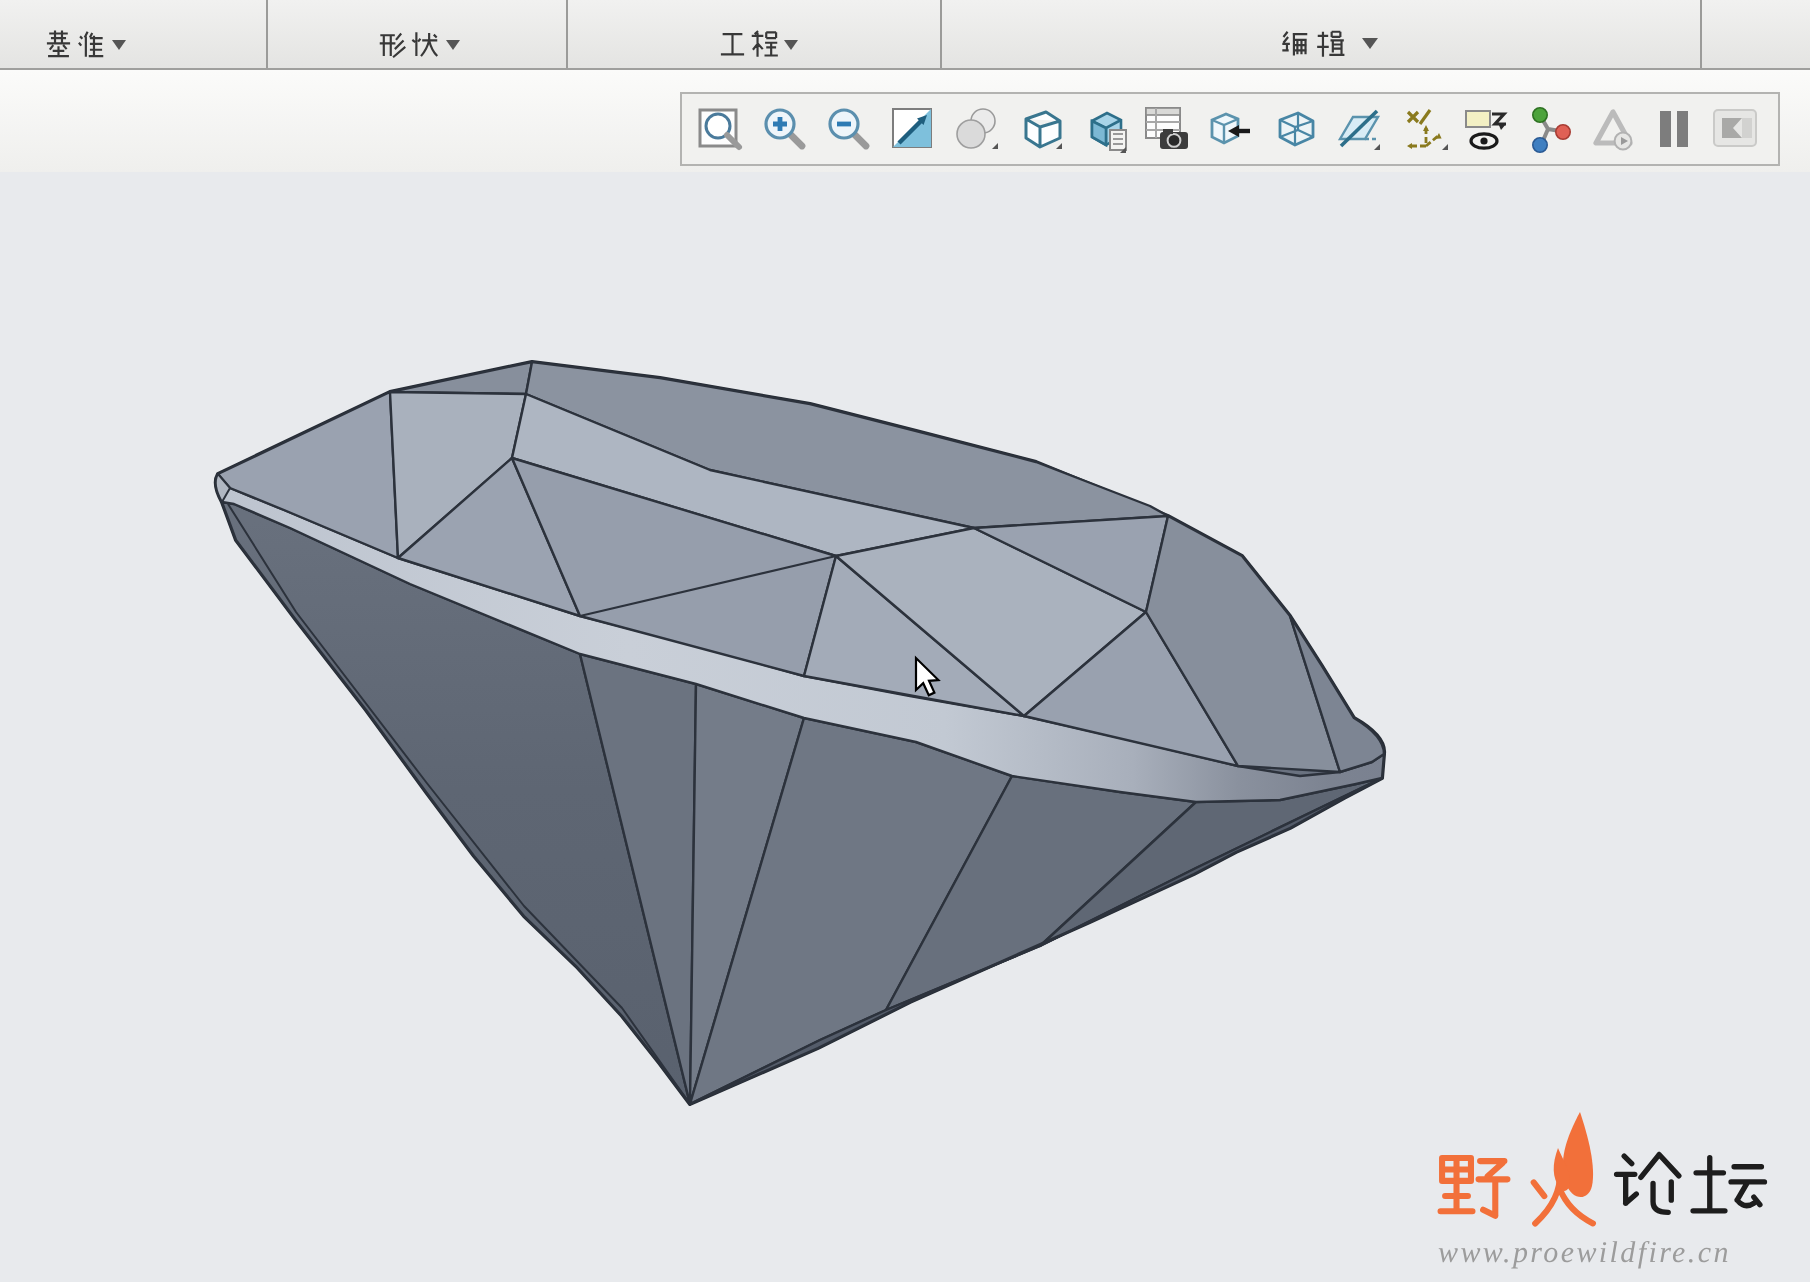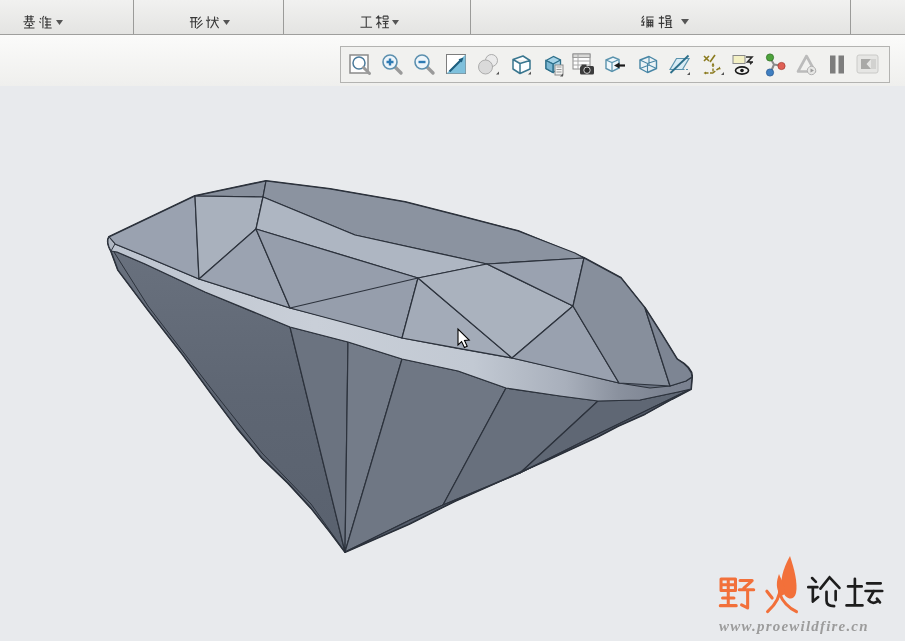--- a/index.html
+++ b/index.html
@@ -1,16 +1,16 @@
 <!DOCTYPE html>
 <html><head>
 <meta charset="utf-8">
 <style>
 html,body{margin:0;padding:0;width:905px;height:641px;overflow:hidden;background:#e8eaed;font-family:"Liberation Sans",sans-serif;}
-#stage{position:relative;width:806px;height:641px;font-weight:bold;}
+#stage{position:relative;width:806px;height:641px;}
 #menubar{position:absolute;left:0;top:0;width:905px;height:34px;background:linear-gradient(#f1f1f0,#e4e4e2);border-bottom:1px solid #9f9f9d;z-index:5;}
 #below-menu{position:absolute;left:0;top:35px;width:905px;height:51px;background:linear-gradient(#fbfbfa,#efefed);z-index:4;}
 #toolpanel{position:absolute;left:340px;top:46px;width:548px;height:35px;background:#f1f1ef;border:1px solid #b3b3b1;z-index:5;}
 .sep{position:absolute;top:0;width:1px;height:34px;background:#9b9b99;}
 #canvas-svg{position:absolute;left:0;top:0;z-index:1;}
 #menusvg{position:absolute;left:0;top:0;}
 #iconsvg{position:absolute;left:0;top:0;}
 </style>
 </head>
 <body>

